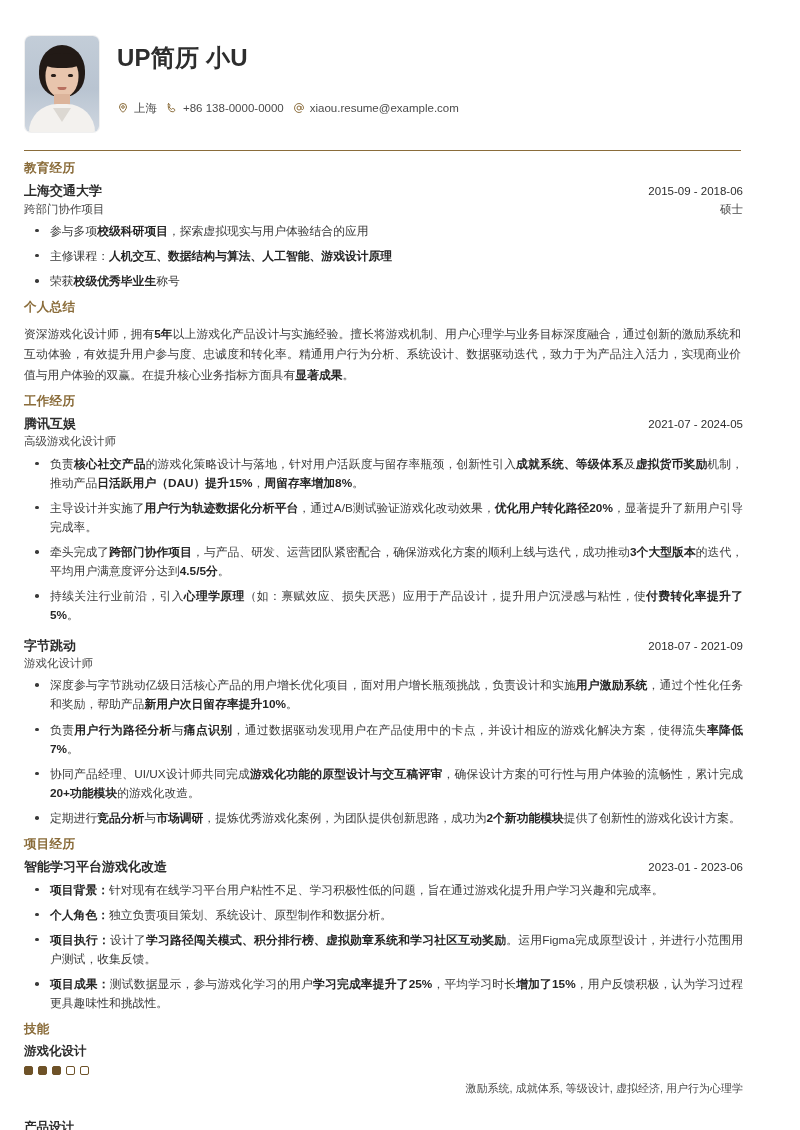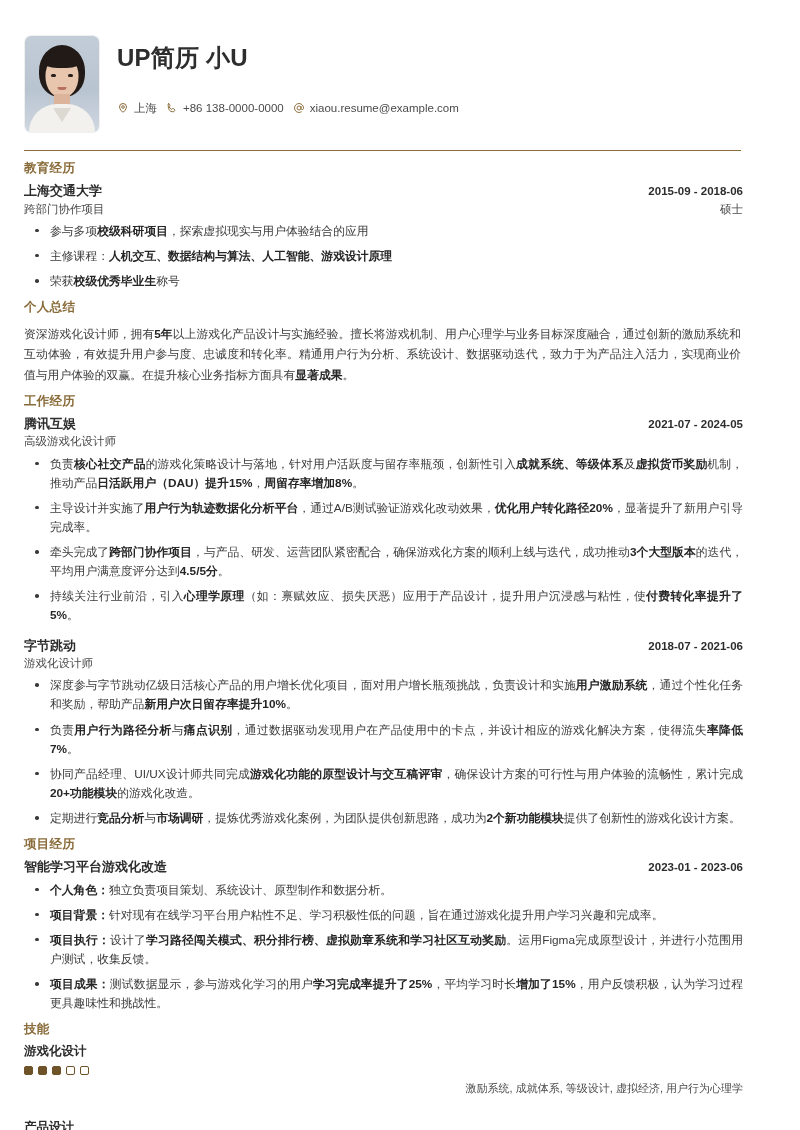--- a/index.html
+++ b/index.html
@@ -180,21 +180,21 @@
     gap: 12px;
   }
   .org {
     font-size: 13px;
     font-weight: 700;
     color: #2d2d2d;
     line-height: 1.5;
   }
   .date {
     font-size: 11.5px;
-    font-weight: 700;
+    font-weight: 400;
     color: #2d2d2d;
     white-space: nowrap;
     margin-left: 20px;
   }
   .role {
     font-size: 11.5px;
     color: #4a4a4a;
     line-height: 1.5;
   }
   .meta-right {
@@ -360,43 +360,43 @@
         <li>负责<b>核心社交产品</b>的游戏化策略设计与落地，针对用户活跃度与留存率瓶颈，创新性引入<b>成就系统、等级体系</b>及<b>虚拟货币奖励</b>机制，推动产品<b>日活跃用户（DAU）提升15%</b>，<b>周留存率增加8%</b>。</li>
         <li>主导设计并实施了<b>用户行为轨迹数据化分析平台</b>，通过A/B测试验证游戏化改动效果，<b>优化用户转化路径20%</b>，显著提升了新用户引导完成率。</li>
         <li>牵头完成了<b>跨部门协作项目</b>，与产品、研发、运营团队紧密配合，确保游戏化方案的顺利上线与迭代，成功推动<b>3个大型版本</b>的迭代，平均用户满意度评分达到<b>4.5/5分</b>。</li>
         <li>持续关注行业前沿，引入<b>心理学原理</b>（如：禀赋效应、损失厌恶）应用于产品设计，提升用户沉浸感与粘性，使<b>付费转化率提升了5%</b>。</li>
       </ul>
     </div>
 
     <div class="entry" style="margin-top:10px;">
       <div class="entry-row">
         <div class="org">字节跳动</div>
-        <div class="date">2018-07 - 2021-06</div>
+        <div class="date">2018-07 - 2021-09</div>
       </div>
       <div class="role">游戏化设计师</div>
       <ul class="bullets">
         <li>深度参与字节跳动亿级日活核心产品的用户增长优化项目，面对用户增长瓶颈挑战，负责设计和实施<b>用户激励系统</b>，通过个性化任务和奖励，帮助产品<b>新用户次日留存率提升10%</b>。</li>
         <li>负责<b>用户行为路径分析</b>与<b>痛点识别</b>，通过数据驱动发现用户在产品使用中的卡点，并设计相应的游戏化解决方案，使得流失<b>率降低7%</b>。</li>
         <li>协同产品经理、UI/UX设计师共同完成<b>游戏化功能的原型设计与交互稿评审</b>，确保设计方案的可行性与用户体验的流畅性，累计完成<b>20+功能模块</b>的游戏化改造。</li>
         <li>定期进行<b>竞品分析</b>与<b>市场调研</b>，提炼优秀游戏化案例，为团队提供创新思路，成功为<b>2个新功能模块</b>提供了创新性的游戏化设计方案。</li>
       </ul>
     </div>
   </div>
 
   <div class="section">
     <div class="sec-title">项目经历</div>
 
     <div class="entry">
       <div class="entry-row">
         <div class="org">智能学习平台游戏化改造</div>
         <div class="date">2023-01 - 2023-06</div>
       </div>
       <ul class="bullets">
+        <li><b>项目背景：</b>针对现有在线学习平台用户粘性不足、学习积极性低的问题，旨在通过游戏化提升用户学习兴趣和完成率。</li>
         <li><b>个人角色：</b>独立负责项目策划、系统设计、原型制作和数据分析。</li>
-        <li><b>项目背景：</b>针对现有在线学习平台用户粘性不足、学习积极性低的问题，旨在通过游戏化提升用户学习兴趣和完成率。</li>
         <li><b>项目执行：</b>设计了<b>学习路径闯关模式、积分排行榜、虚拟勋章系统和学习社区互动奖励</b>。运用Figma完成原型设计，并进行小范围用户测试，收集反馈。</li>
         <li><b>项目成果：</b>测试数据显示，参与游戏化学习的用户<b>学习完成率提升了25%</b>，平均学习时长<b>增加了15%</b>，用户反馈积极，认为学习过程更具趣味性和挑战性。</li>
       </ul>
     </div>
   </div>
 
   <div class="section">
     <div class="sec-title">技能</div>
 
     <div class="skill-block">

